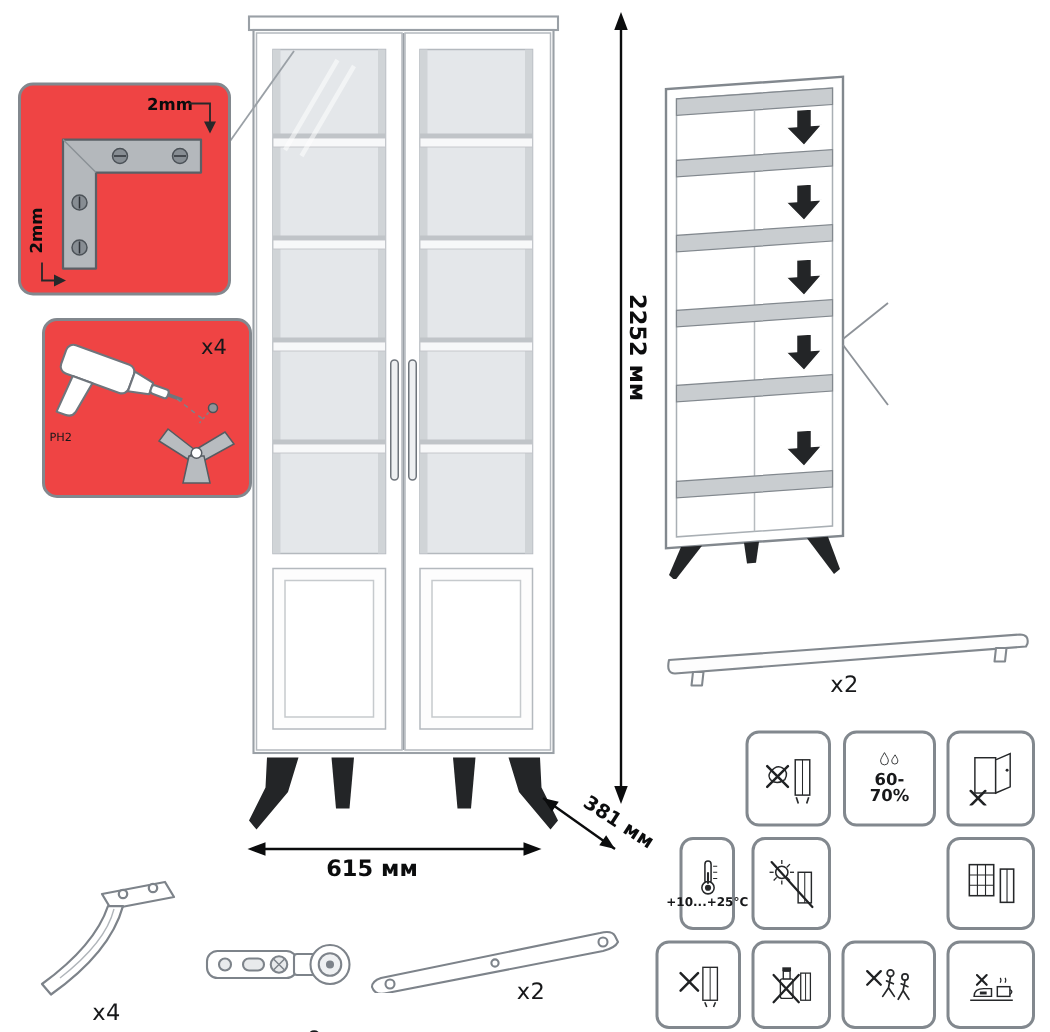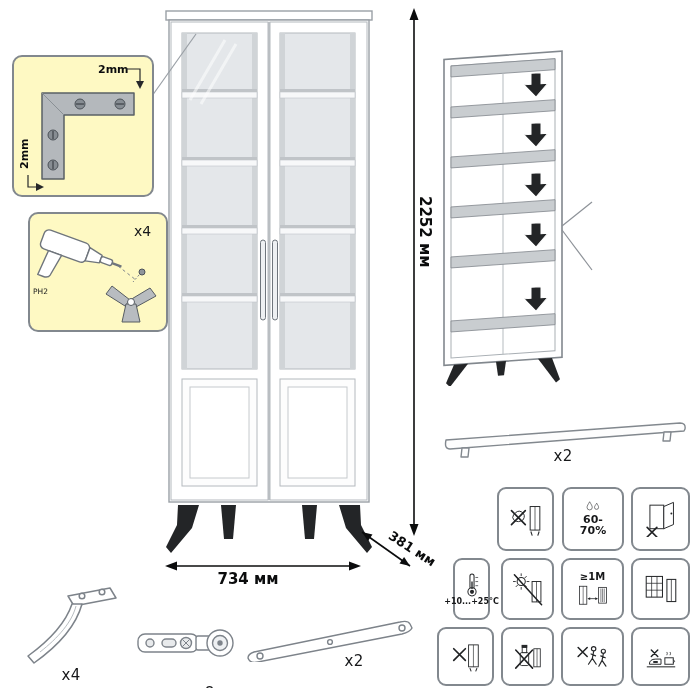--- a/index.html
+++ b/index.html
@@ -1,20 +1,20 @@
 <!DOCTYPE html>
 <html><head>
 <meta charset="utf-8">
 <style>
   *{box-sizing:border-box}
   body{margin:0;background:#fff}
   .canvas{position:relative;width:700px;height:688px;background:#fff;
           font-family:"DejaVu Sans","Liberation Sans",sans-serif;color:#17181a;overflow:hidden}
   .abs{position:absolute}
-  .panel{position:absolute;border:2px solid #82888e;border-radius:10px;background:#fef9c3}
+  .panel{position:absolute;border:2px solid #82888e;border-radius:10px;background:#ef4444}
   .qty{position:absolute;font-size:15px;color:#17181a;text-align:center;letter-spacing:.3px}
   .dim{position:absolute;font-weight:700;font-size:15px;color:#0b0c0d;white-space:nowrap}
   .vtext{writing-mode:vertical-rl}
   .care{position:absolute;border:2px solid #82888e;border-radius:9px;background:#fff;
         display:flex;flex-direction:column;align-items:center;justify-content:center;gap:1px;padding:12px}
   .care .lbl{font-weight:700;text-align:center;line-height:1.05}
   svg{display:block}
 </style>
 </head>
 <body>
@@ -87,21 +87,21 @@
     <polygon points="12,2 7.5,14 16.5,14" fill="#0b0c0d"></polygon>
     <polygon points="12,530 7.5,518 16.5,518" fill="#0b0c0d"></polygon>
   </svg>
   <div class="dim vtext" style="left:416px;top:196px">2252 мм</div>
 
   <svg class="abs" style="left:163px;top:557px" width="200" height="18" viewBox="0 0 200 18">
     <line x1="8" y1="9" x2="192" y2="9" stroke="#0b0c0d" stroke-width="1.6"></line>
     <polygon points="2,9 14,4.5 14,13.5" fill="#0b0c0d"></polygon>
     <polygon points="198,9 186,4.5 186,13.5" fill="#0b0c0d"></polygon>
   </svg>
-  <div class="dim" style="left:163px;top:570px;width:170px;text-align:center">734 мм</div>
+  <div class="dim" style="left:163px;top:570px;width:170px;text-align:center">615 мм</div>
 
   <svg class="abs" style="left:356px;top:526px" width="62" height="48" viewBox="0 0 62 48">
     <line x1="6" y1="6" x2="54" y2="40" stroke="#0b0c0d" stroke-width="1.6"></line>
     <polygon points="6,6 11.9,15.1 16.5,8.5" fill="#0b0c0d"></polygon>
     <polygon points="54,40 43.5,37.5 48.1,30.9" fill="#0b0c0d"></polygon>
   </svg>
   <div class="dim" style="left:394px;top:528px;font-size:13px;transform:rotate(33deg);transform-origin:0 0">381 мм</div>
 
   <svg class="abs" style="left:150px;top:30px" width="50" height="70" viewBox="0 0 50 70">
     <line x1="2" y1="66" x2="46" y2="4" stroke="#9aa0a6" stroke-width="1.2"></line>
@@ -289,34 +289,20 @@
           <line x1="17" y1="19" x2="20" y2="22"></line>
         <line x1="20" y1="6" x2="17" y2="9"></line>
           <line x1="7" y1="19" x2="4" y2="22"></line>
       </g>
       <rect x="28" y="14" width="13" height="30" fill="#fff" stroke="#26282a" stroke-width="1.4"></rect>
       <line x1="34.5" y1="14" x2="34.5" y2="44" stroke="#26282a"></line>
       <line x1="2" y1="4" x2="42" y2="48" stroke="#202224" stroke-width="2.2" stroke-linecap="round"></line>
     </svg>
   </div>
 
-  <div class="care" style="left:561px;top:558px;width:63px;height:62px">
-    <div class="lbl" style="font-size:10px">≥1M</div>
-    <svg width="54" height="40" viewBox="0 0 54 40">
-      <rect x="3" y="4" width="13" height="32" fill="#fff" stroke="#26282a" stroke-width="1.4"></rect>
-      <line x1="9.5" y1="4" x2="9.5" y2="36" stroke="#26282a"></line>
-      <rect x="37" y="6" width="14" height="28" fill="#fff" stroke="#26282a" stroke-width="1.4"></rect>
-      <line x1="41" y1="8" x2="41" y2="32" stroke="#26282a"></line>
-      <line x1="44" y1="8" x2="44" y2="32" stroke="#26282a"></line>
-      <line x1="47" y1="8" x2="47" y2="32" stroke="#26282a"></line>
-      <line x1="19" y1="26" x2="34" y2="26" stroke="#26282a" stroke-width="1.4"></line>
-      <polygon points="17,26 22,23.5 22,28.5" fill="#26282a"></polygon>
-      <polygon points="36,26 31,23.5 31,28.5" fill="#26282a"></polygon>
-    </svg>
-  </div>
 
   <div class="care" style="left:631px;top:558px;width:59px;height:62px">
     <svg width="48" height="46" viewBox="0 0 48 46">
       <rect x="4" y="6" width="22" height="28" fill="#fff" stroke="#26282a" stroke-width="1.4"></rect>
       <line x1="11.3" y1="6" x2="11.3" y2="34" stroke="#26282a"></line>
       <line x1="18.6" y1="6" x2="18.6" y2="34" stroke="#26282a"></line>
       <line x1="4" y1="15.3" x2="26" y2="15.3" stroke="#26282a"></line>
       <line x1="4" y1="24.6" x2="26" y2="24.6" stroke="#26282a"></line>
       <rect x="32" y="10" width="12" height="30" fill="#fff" stroke="#26282a" stroke-width="1.4"></rect>
       <line x1="38" y1="10" x2="38" y2="40" stroke="#26282a"></line>

